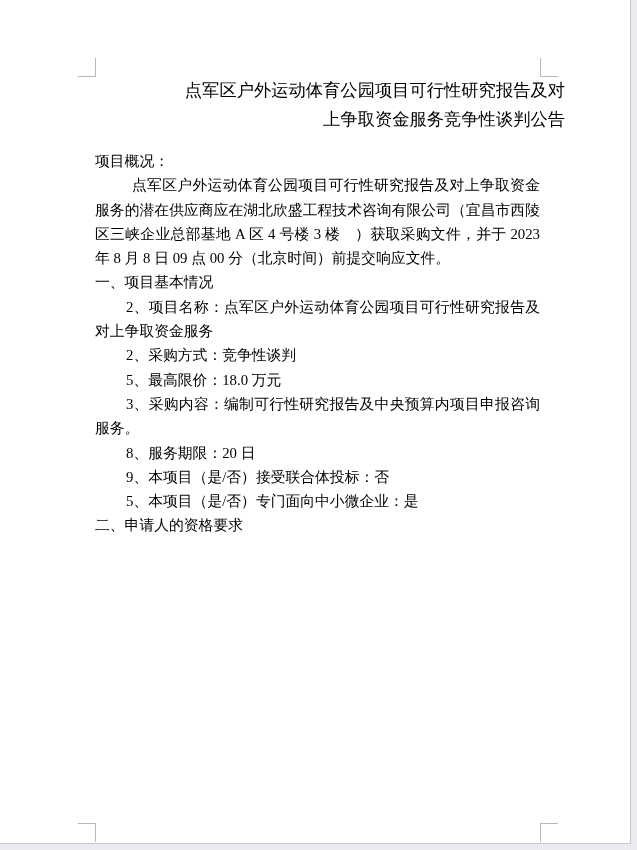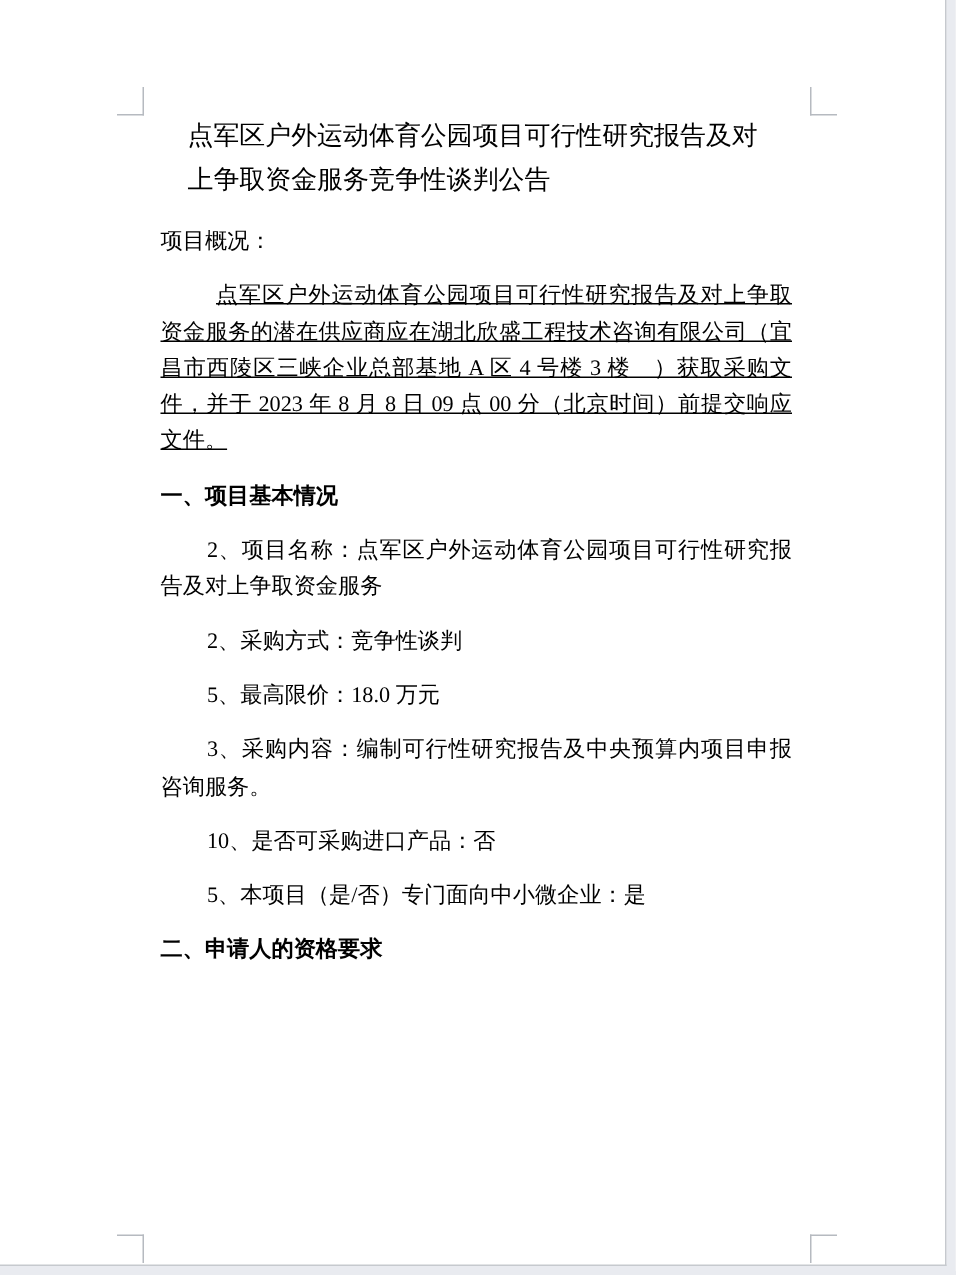--- a/index.html
+++ b/index.html
@@ -33,29 +33,29 @@
     position: absolute; left: 95px; top: 76px;
     width: 445px;
     color: #000000;
     font-size: 14.8px;
     line-height: 24.3px;
     text-align: justify;
   }
   #doc-title {
     font-size: 17.3px;
     line-height: 29px;
-    text-align: left;
+    text-align: right;
     padding-left: 30px;
     margin: 0 -25px 15px 0;
     font-weight: normal;
   }
-  #content p { margin: 12px; }
+  #content p { margin: 0; }
   p.label { text-indent: 0; }
-  p.intro { text-indent: 37px; text-decoration: underline; }
-  p.heading { font-weight: bold; text-indent: 0; }
+  p.intro { text-indent: 37px; }
+  p.heading { font-weight: normal; text-indent: 0; }
   p.item { margin-left: 27px; text-indent: 31px; }
 </style>
 </head>
 <body>
 
 <div id="screen">
   <div id="page">
 
     <div class="mark tl"></div>
     <div class="mark tr"></div>
@@ -71,20 +71,21 @@
 
       <p class="label">项目概况：</p>
       <p class="intro">点军区户外运动体育公园项目可行性研究报告及对上争取资金服务的潜在供应商应在湖北欣盛工程技术咨询有限公司（宜昌市西陵区三峡企业总部基地 A 区 4 号楼 3 楼　）获取采购文件，并于 2023 年 8 月 8 日  09 点 00 分（北京时间）前提交响应文件。</p>
 
       <p class="heading">一、项目基本情况</p>
 
       <p class="item">2、项目名称：点军区户外运动体育公园项目可行性研究报告及对上争取资金服务</p>
       <p class="item">2、采购方式：竞争性谈判</p>
       <p class="item">5、最高限价：18.0 万元</p>
       <p class="item">3、采购内容：编制可行性研究报告及中央预算内项目申报咨询服务。</p>
-      <p class="item">10、是否可采购进口产品：否</p>
+      <p class="item">8、服务期限：20 日</p>
+      <p class="item">9、本项目（是/否）接受联合体投标：否</p>
       <p class="item">5、本项目（是/否）专门面向中小微企业：是</p>
 
       <p class="heading">二、申请人的资格要求</p>
 
     </div>
   </div>
 </div>
 
 </body></html>

